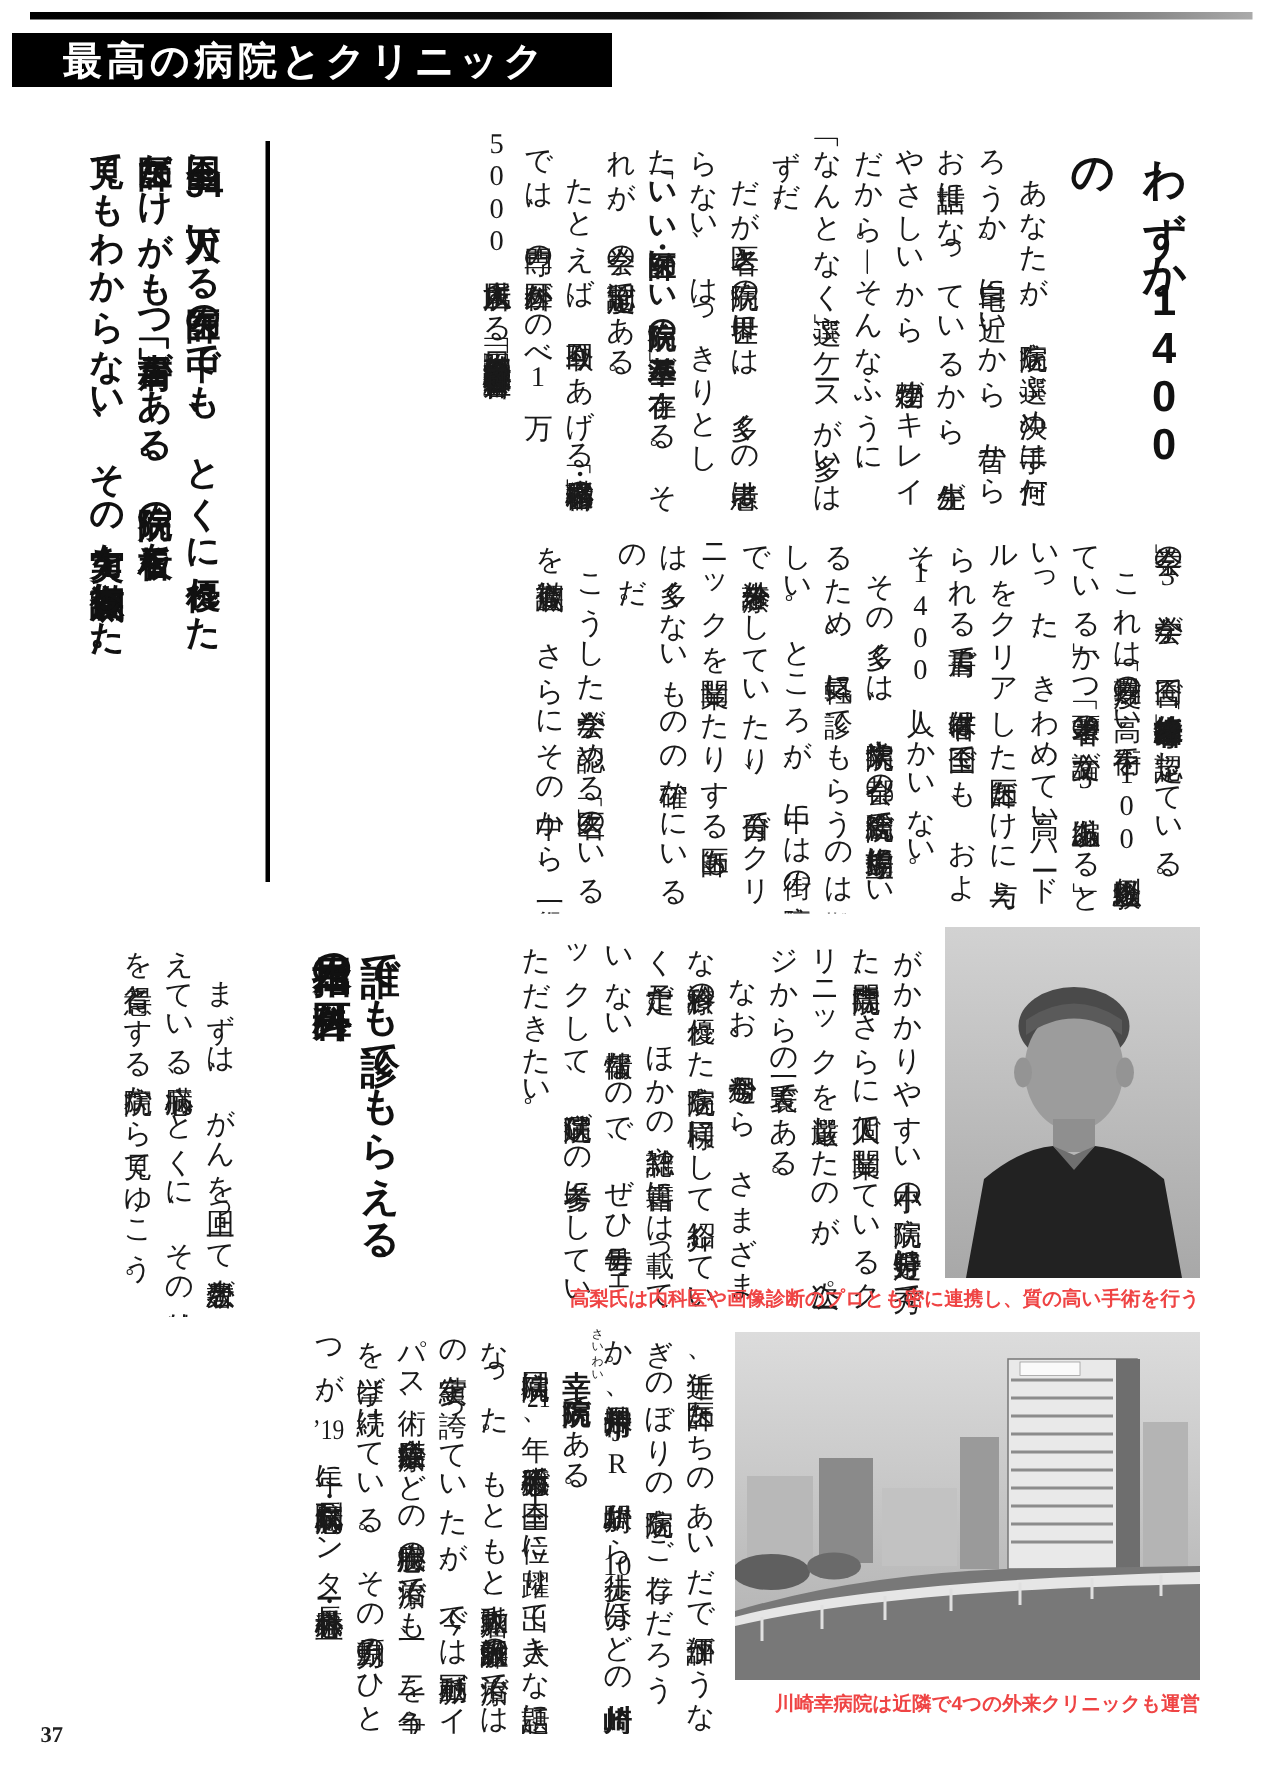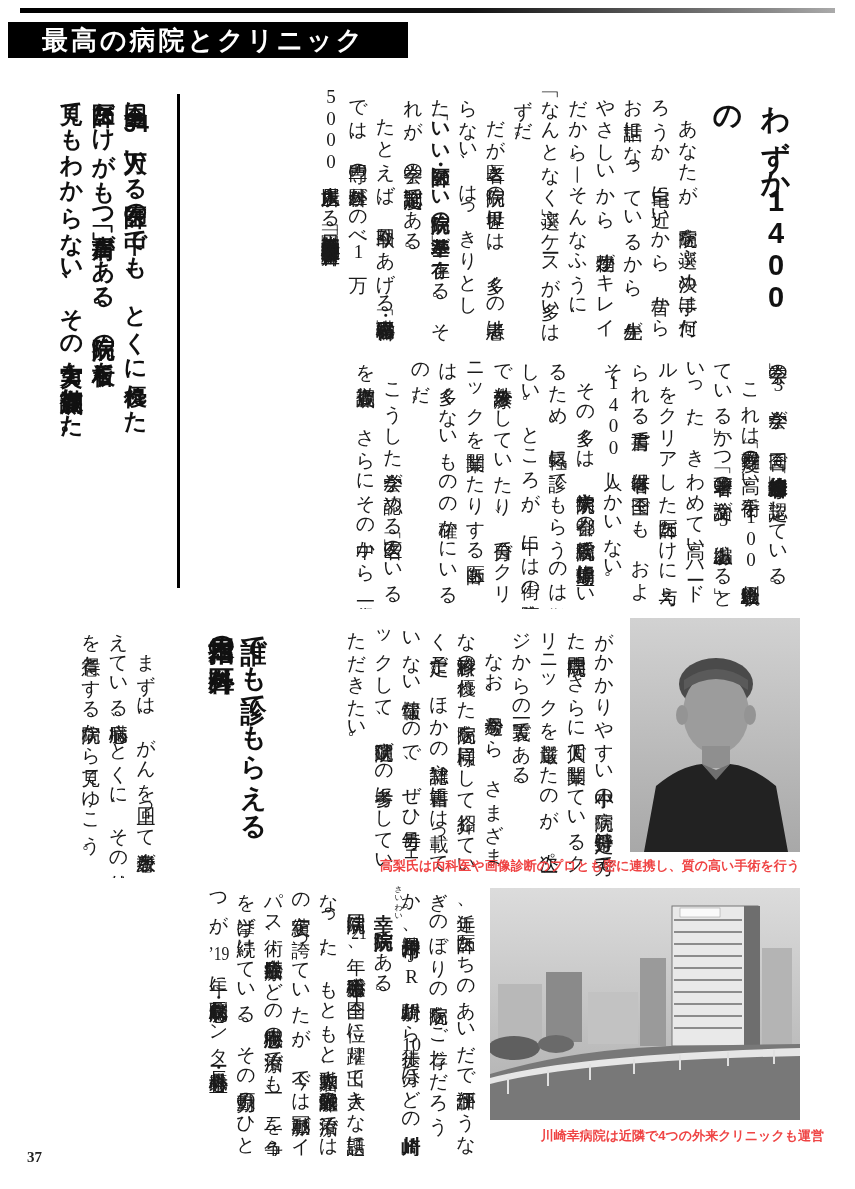--- a/index.html
+++ b/index.html
@@ -52,21 +52,21 @@
   #band4{left:38px;top:880px;width:442px;height:276px;}
 
   
   #doctor-photo{left:630px;top:618px;width:170px;height:234px;}
   #hospital-photo{left:490px;top:888px;width:310px;height:232px;}
   #doctor-photo svg,#hospital-photo svg{display:block;}
 
   .caption{font-family:"Liberation Sans",sans-serif;font-weight:bold;
     font-size:13px;color:#ef4444;text-align:right;white-space:nowrap;}
   #caption-doctor{left:300px;top:857px;width:500px;}
-  #caption-hospital{left:424px;top:1127px;width:400px;}
+  #caption-hospital{left:400px;top:1127px;width:400px;}
 
   #page-number{left:27px;top:1149px;font-family:Liberation Serif, serif;
     font-weight:bold;font-size:15px;color:#222;}
 </style>
 </head>
 <body>
 
 <div id="top-rule" class="abs"></div>
 
 <div id="banner" class="abs">

